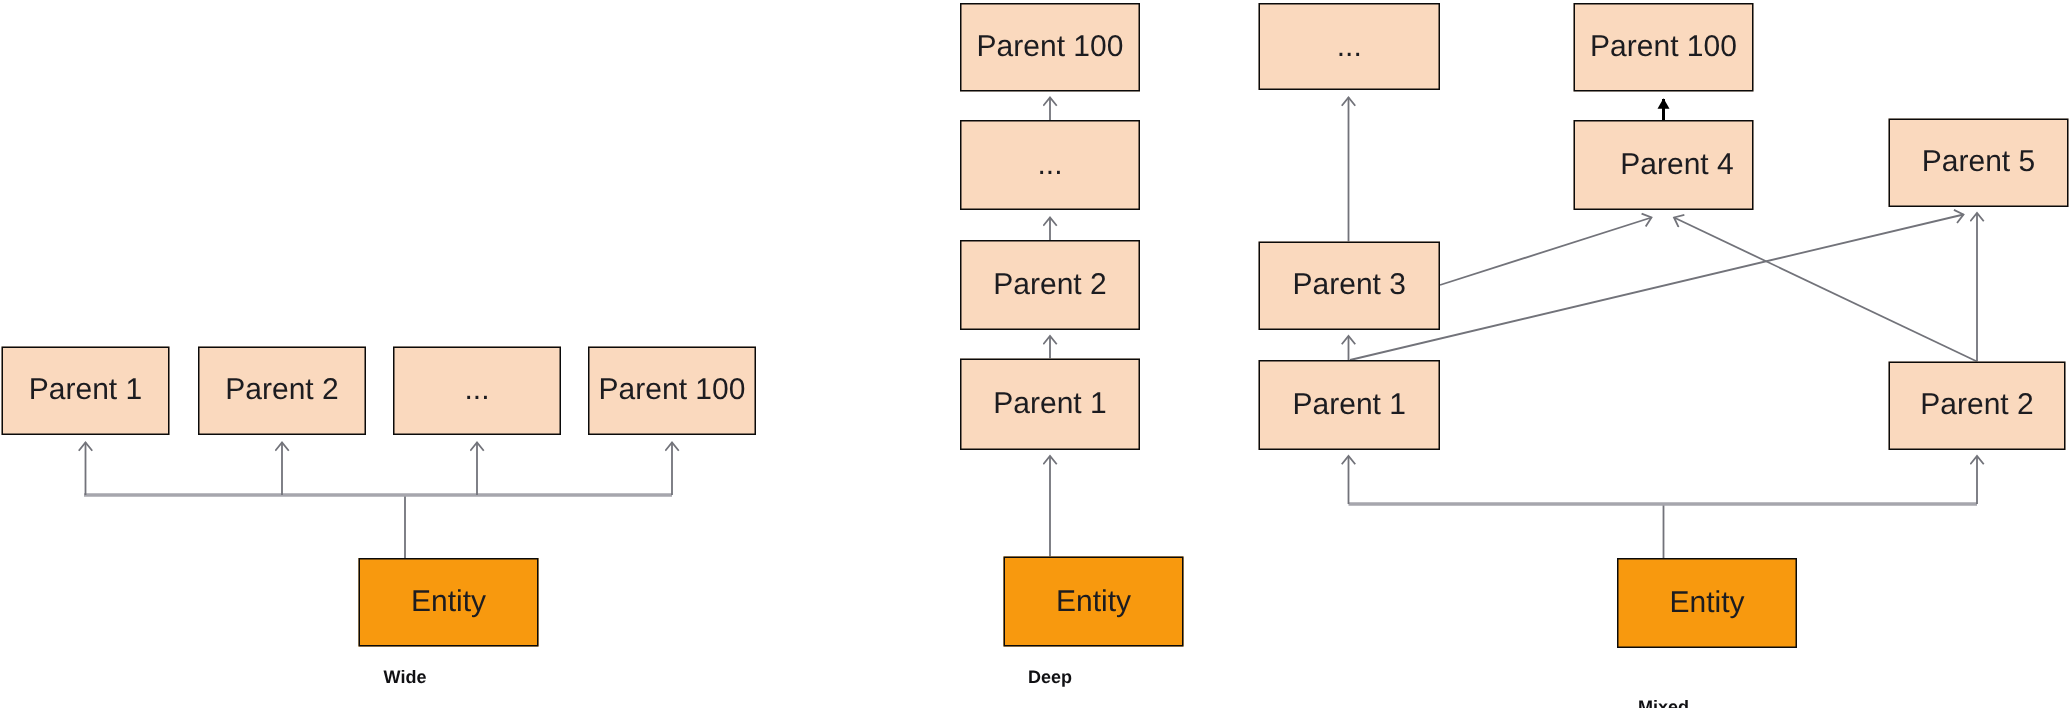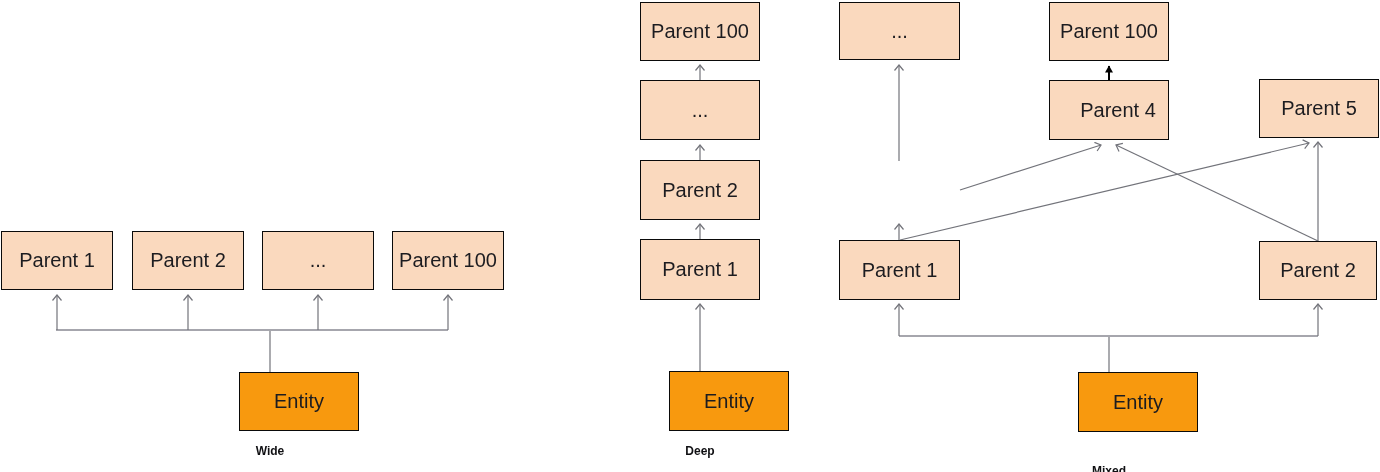--- a/index.html
+++ b/index.html
@@ -74,18 +74,19 @@
   <div class="node parent" style="left:640px; top:80px;  width:120px; height:60px;">...</div>
   <div class="node parent" style="left:640px; top:160px; width:120px; height:60px;">Parent 2</div>
   <div class="node parent" style="left:640px; top:239px; width:120px; height:61px;">Parent 1</div>
   <div class="node entity" style="left:640px; top:371px; width:120px; height:60px;">Entity</div>
   <div class="caption" style="left:640px; top:444px; width:120px;">Deep</div>
 
   <div class="node parent" style="left:839px;  top:2px;   width:121px; height:58px;">...</div>
   <div class="node parent" style="left:1049px; top:2px;   width:120px; height:59px;">Parent 100</div>
   <div class="node parent" style="left:1049px; top:80px;  width:120px; height:60px;padding-left:18px;">Parent 4</div>
   <div class="node parent" style="left:1259px; top:79px;  width:120px; height:59px;">Parent 5</div>
+  <div class="node parent" style="left:839px;  top:161px; width:121px; height:59px;">Parent 3</div>
   <div class="node parent" style="left:839px;  top:240px; width:121px; height:60px;">Parent 1</div>
   <div class="node parent" style="left:1259px; top:241px; width:118px; height:59px;">Parent 2</div>
   <div class="node entity" style="left:1049px; top:372px; width:120px; height:60px;">Entity</div>
   <div class="caption" style="left:1049px; top:444px; width:120px;margin-top:20px;">Mixed</div>
 
 </div>
 
 </body></html>

